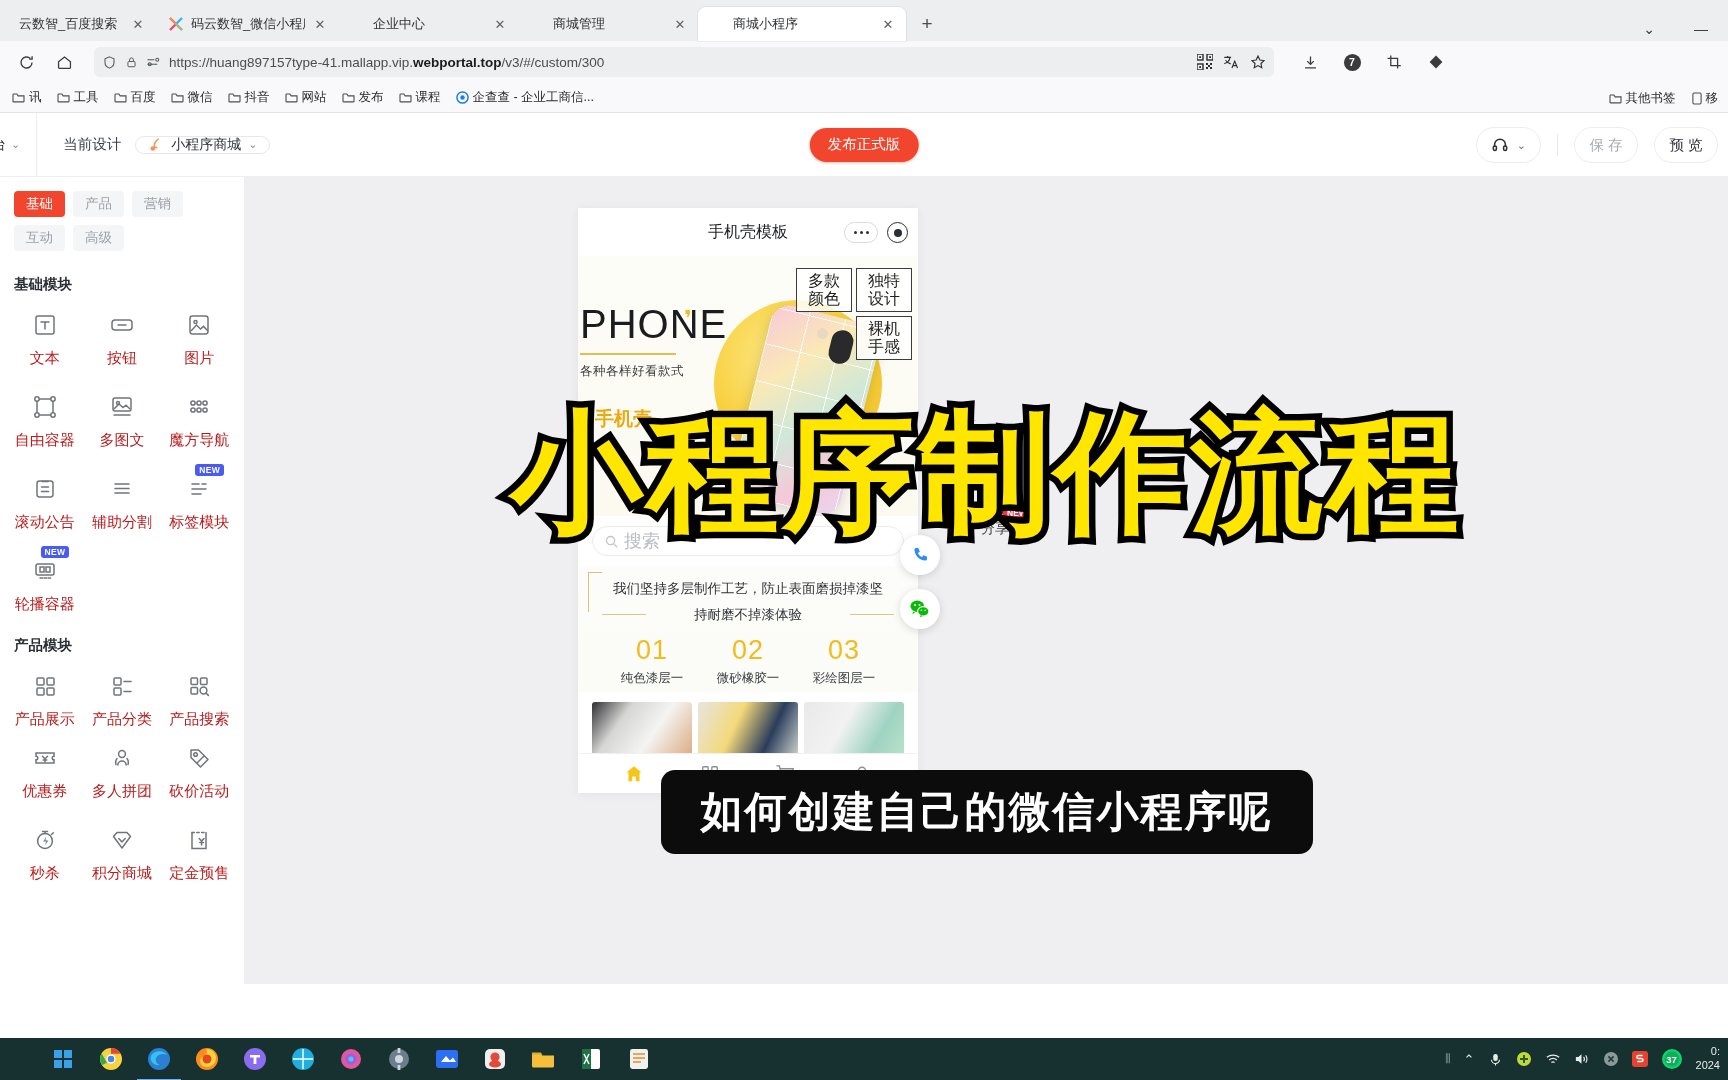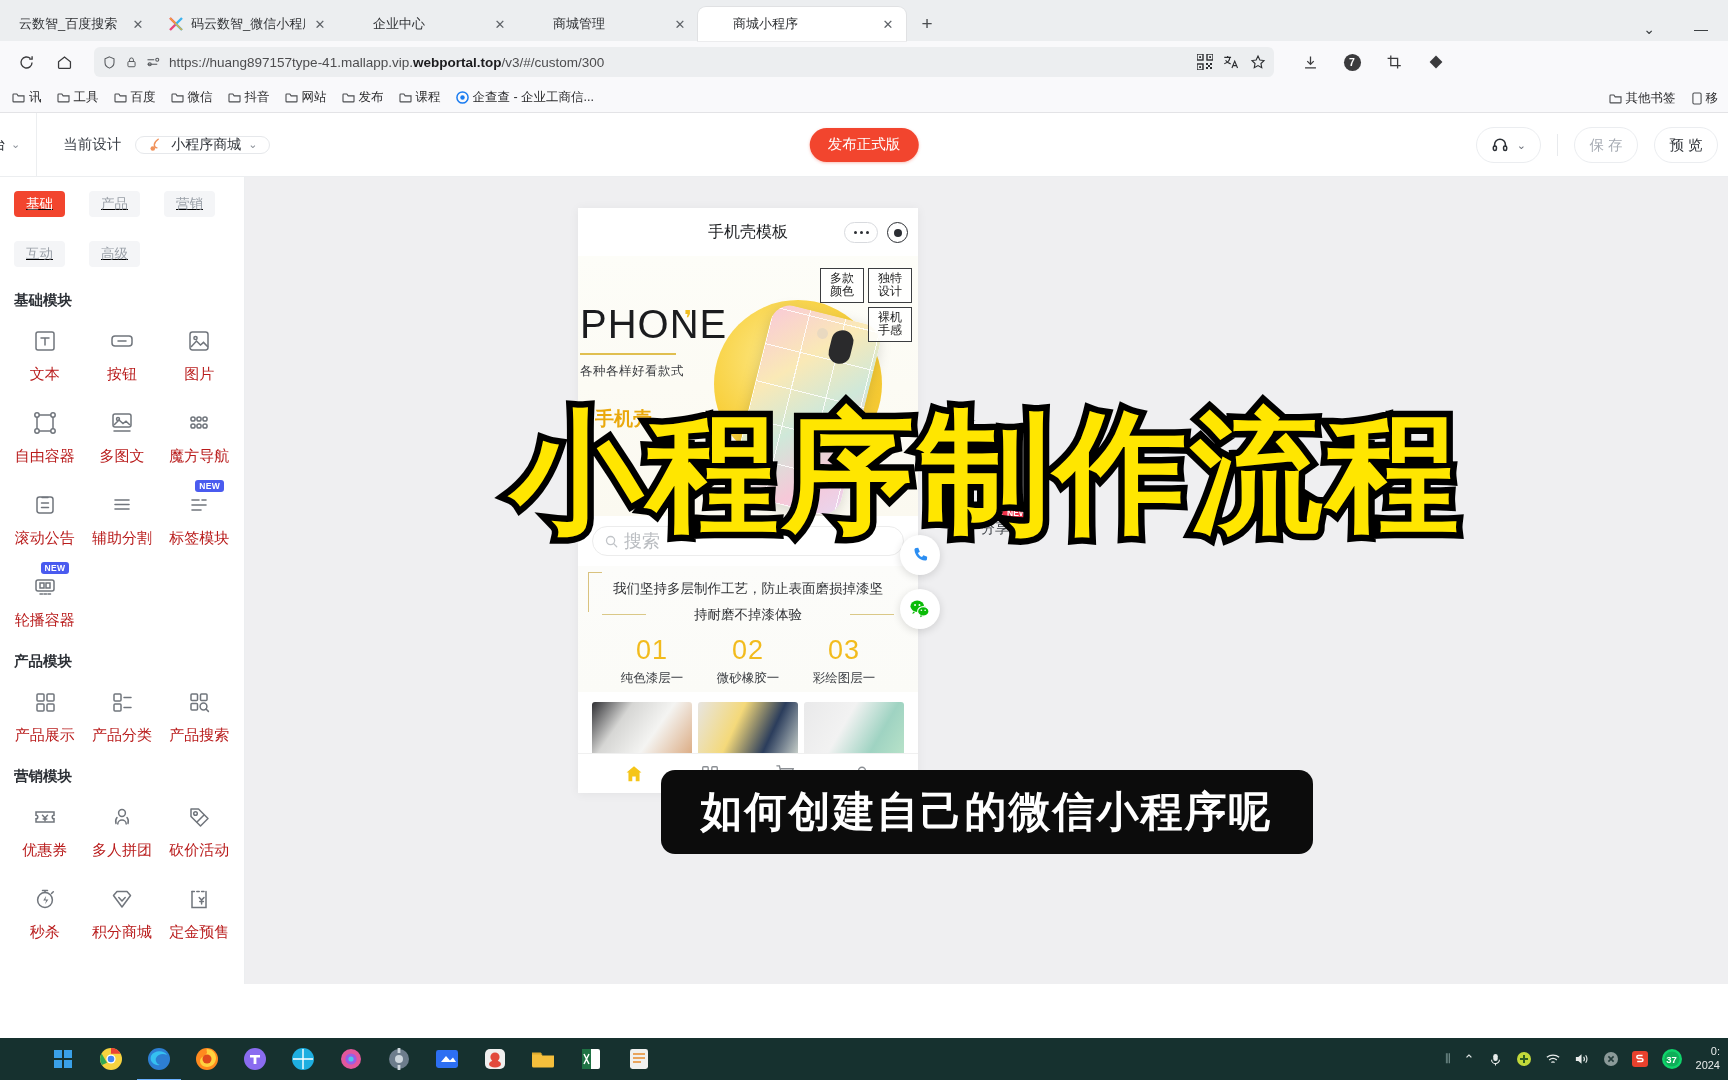--- a/index.html
+++ b/index.html
@@ -164,23 +164,22 @@
   
   .sidebar {
     width: 245px; flex: 0 0 245px;
     background: #ffffff;
     border-right: 1px solid #eceef0;
     padding: 14px 0 0 0;
     overflow: hidden;
     position: relative;
   }
   .cat-tabs {
-    display: flex; flex-wrap: wrap; gap: 24px;
+    display: flex; flex-wrap: wrap; gap: 8px;
     padding: 0 8px 6px 14px;
-    text-decoration: underline;
   }
   .cat {
     height: 26px; min-width: 47px; padding: 0 12px;
     background: #f4f5f7; border-radius: 4px;
     display: flex; align-items: center; justify-content: center;
     font-size: 13.5px; color: #9aa0a8;
   }
   .cat.sel { background: #f2452e; color: #fff; }
 
   .grp-title {
@@ -295,22 +294,22 @@
     border-bottom: 6px solid transparent;
   }
   .bn-tags {
     position: absolute; right: 6px; top: 12px;
     display: flex; flex-direction: column; align-items: flex-end; gap: 4px;
     z-index: 3;
   }
   .bn-tags .row { display: flex; gap: 4px; }
   .bn-tag {
     border: 1px solid #3b3d40; background: rgba(255,255,255,.82);
-    font-size: 12px; color: #222; line-height: 1.12;
-    padding: 3px 4px; width: 44px; text-align: center;
+    font-size: 16px; color: #222; line-height: 1.12;
+    padding: 3px 4px; width: 56px; text-align: center;
   }
 
   .ph-search {
     margin: 10px 14px; height: 30px;
     border: 1px solid #ececec; border-radius: 15px;
     display: flex; align-items: center; gap: 6px; padding: 0 12px;
     color: #b9bcc0; font-size: 18px;
   }
 
   .feat {
@@ -846,21 +845,20 @@
               <rect x="16.5" y="7" width="6.5" height="6.5" rx="1"></rect>
             <rect x="7" y="16.5" width="6.5" height="6.5" rx="1"></rect>
             <circle cx="19.5" cy="19.5" r="3.4"></circle>
               <path d="M22 22l2.4 2.4" stroke-linecap="round"></path>
           </svg>
         </span>
         <span class="nm">产品搜索</span>
       </div>
     </div>
 
-    <div class="grp-title">营销模块</div>
     <div class="mod-grid">
       <div class="mod">
         <span class="ic">
           <svg width="30" height="30" viewBox="0 0 30 30" fill="none" stroke="#70757c" stroke-width="1.5">
             <path d="M6 10h18v3.2a1.8 1.8 0 0 0 0 3.6V20H6v-3.2a1.8 1.8 0 0 0 0-3.6z"></path>
             <path d="M12.5 13.3l2.5 2.6 2.5-2.6M15 15.9V19M13.2 17h3.6" stroke-linecap="round"></path>
           </svg>
         </span>
         <span class="nm">优惠券</span>
       </div>

